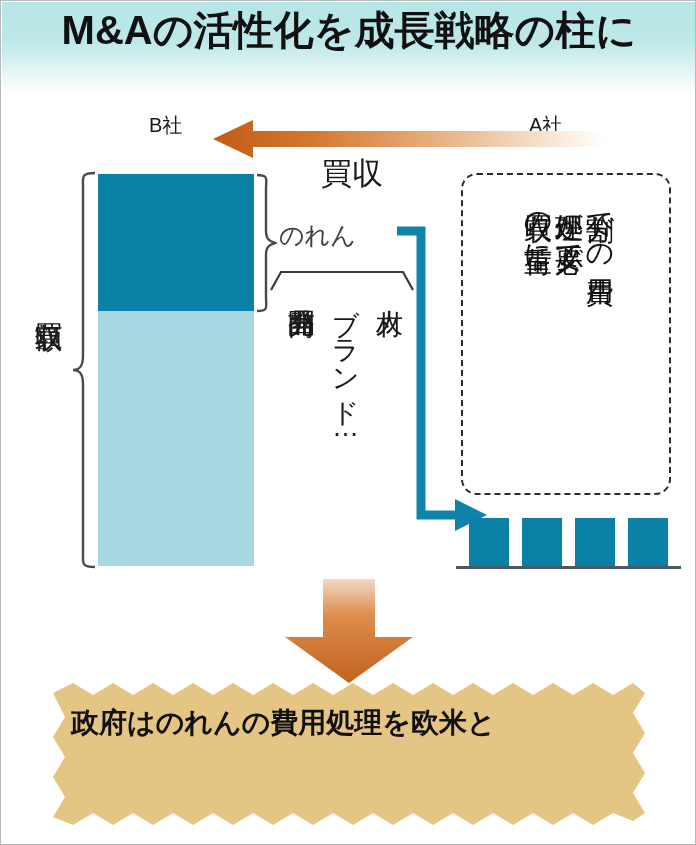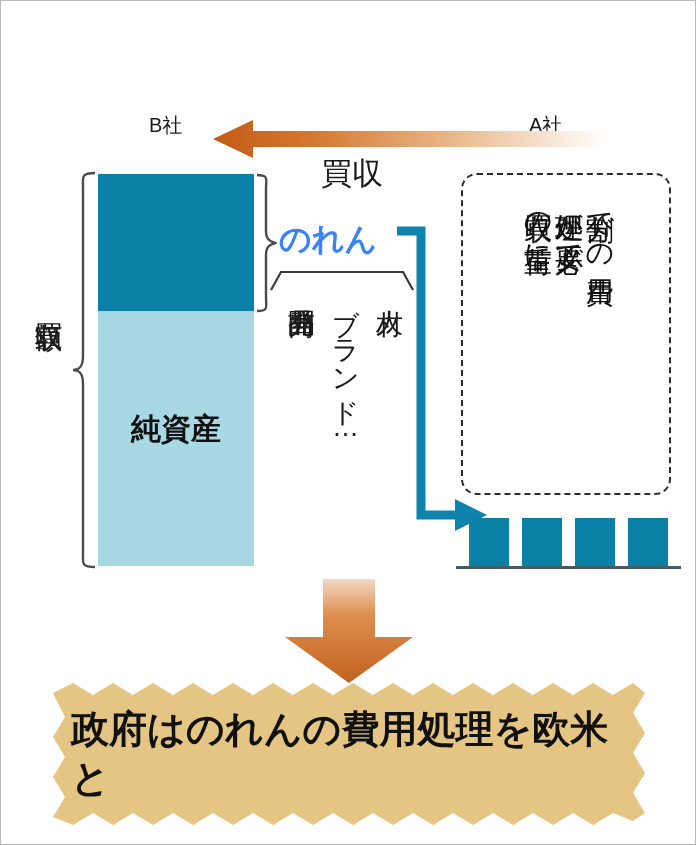--- a/index.html
+++ b/index.html
@@ -110,23 +110,23 @@
 
   
   .brace-goodwill{
     position:absolute;
     left:254px; top:172px;
     width:22px; height:140px;
   }
   #label-goodwill{
     position:absolute;
     left:278px; top:222px;
-    font-size:32px;
-    font-weight:bold;
-    color:#3b82f6;
+    font-size:25px;
+    font-weight:normal;
+    color:#404040;
     white-space:nowrap;
     line-height:1;
   }
 
   
   .bracket-items{
     position:absolute;
     left:268px; top:268px;
     width:146px; height:22px;
   }
@@ -212,32 +212,35 @@
   
   .burst-wrap{
     position:absolute;
     left:38px; top:678px;
     width:620px; height:152px;
   }
   .burst-text{
     position:absolute;
     left:32px; top:26px;
     width:560px;
-    font-size:38px;
+    font-size:28px;
     font-weight:bold;
     color:#111111;
     line-height:1.30;
     text-align:left;
   }
 </style>
 </head>
 <body>
 
 <div id="root">
 
+  <div class="title-banner">
+    <div class="title-text">M&amp;Aの活性化を成長戦略の柱に</div>
+  </div>
 
   <div class="co-label" id="co-b">B社</div>
   <div class="co-label" id="co-a">A社</div>
 
   <svg class="acq-arrow" viewBox="0 0 392 40">
     <defs>
       <linearGradient id="gradArrowH" x1="0" y1="0" x2="1" y2="0">
         <stop offset="0%" stop-color="#c25a17"></stop>
         <stop offset="25%" stop-color="#d4772f"></stop>
         <stop offset="62%" stop-color="#eab98c"></stop>
@@ -249,21 +252,20 @@
   <div id="acq-caption">買収</div>
 
   <svg class="brace-left" viewBox="0 0 26 398">
     <path d="M24,2 C10,2 12,6 12,16 L12,185 C12,195 9,199 2,199 C9,199 12,203 12,213 L12,382 C12,392 10,396 24,396" fill="none" stroke="#4a4a4a" stroke-width="2.4"></path>
   </svg>
   <div id="label-amount">買収額</div>
 
   <div class="bar-wrap">
     <div class="seg-goodwill"></div>
     <div class="seg-netassets"></div>
-    <div class="seg-netassets-label">純資産</div>
   </div>
 
   <svg class="brace-goodwill" viewBox="0 0 22 140">
     <path d="M2,2 C14,2 11,6 11,16 L11,58 C11,66 14,68 20,70 C14,72 11,74 11,82 L11,124 C11,134 14,138 2,138" fill="none" stroke="#4a4a4a" stroke-width="2.4"></path>
   </svg>
   <div id="label-goodwill">のれん</div>
 
   <svg class="bracket-items" viewBox="0 0 146 22">
     <path d="M2,21 L12,3 L134,3 L144,21" fill="none" stroke="#3a3a3a" stroke-width="2.2" stroke-linejoin="miter"></path>
   </svg>

